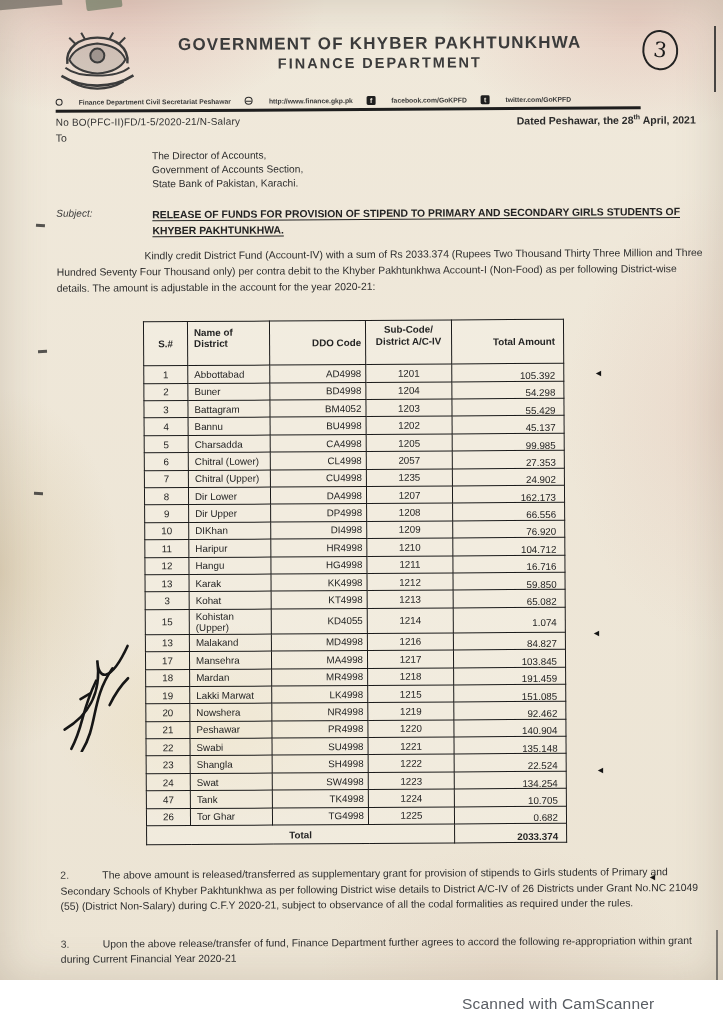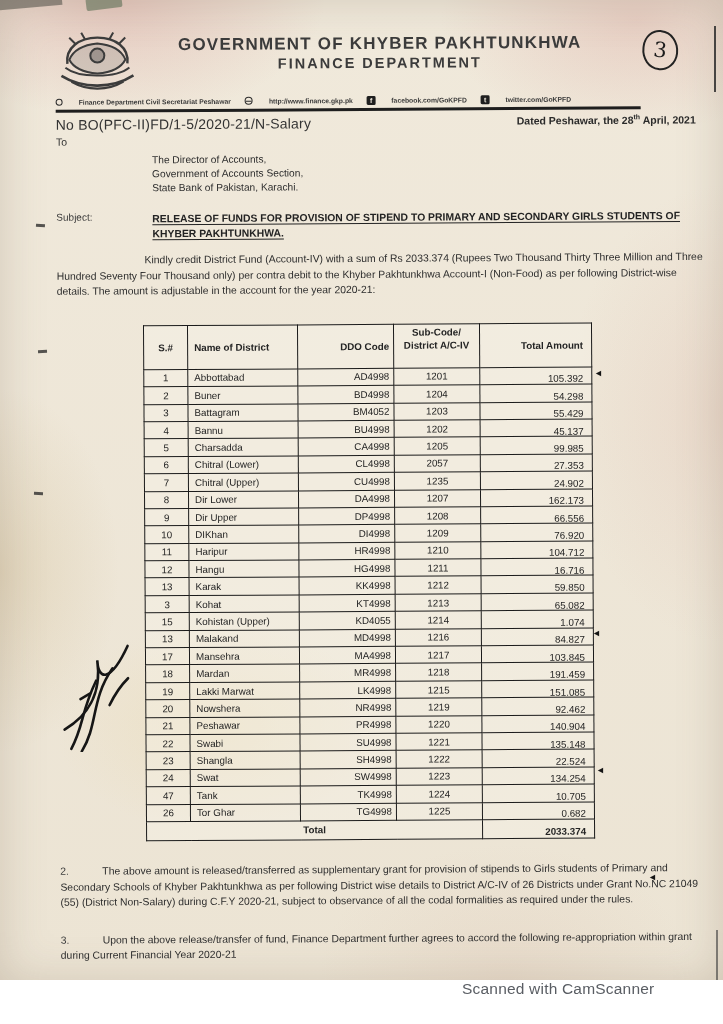--- a/index.html
+++ b/index.html
@@ -38,58 +38,58 @@
   
   .strip { display:flex; align-items:center; gap:14px; margin-top:6px; border-bottom:3px solid #1e1e1e; padding-bottom:3px; width:585px; }
   .strip-item { display:flex; align-items:center; gap:16px; font-size:6.8px; font-weight:bold; color:#3a3a3a; white-space:nowrap; }
   .ic-ring { width:7px; height:7px; border:1.4px solid #2b2b2b; border-radius:50%; display:inline-block; }
   .ic-globe { width:8px; height:8px; border:1.3px solid #2b2b2b; border-radius:50%; position:relative; display:inline-block; }
   .ic-globe::after { content:""; position:absolute; left:0; right:0; top:2.6px; border-top:1.2px solid #2b2b2b; }
   .ic-sq { width:8.5px; height:8.5px; background:#1f1f1f; color:#f2ece0; border-radius:1.5px; font-size:7px; font-weight:bold; display:inline-flex; align-items:center; justify-content:center; line-height:1; }
 
   
   .refrow { display:flex; justify-content:space-between; margin-top:4px; width:640px; }
-  .refno { font-size:14px; color:#333; letter-spacing:.2px; }
+  .refno { font-size:10px; color:#333; letter-spacing:.2px; }
   .dateline { font-size:10.5px; font-weight:bold; color:#2a2a2a; }
   .dateline sup { font-size:7px; }
   .to-label { font-size:10.5px; margin-top:3px; color:#333; }
 
   .addr { margin:6px 0 0 96px; font-size:10.2px; line-height:1.38; color:#2e2e2e; }
 
   .subjrow { display:flex; margin-top:16px; width:652px; }
-  .subj-label { font-size:10px; color:#3a3a3a; flex:0 0 96px; }
+  .subj-label { font-size:10px; color:#3a3a3a; flex:0 0 96px;font-style:italic; }
   .subj-text { font-size:10.4px; font-weight:bold; color:#232323; text-decoration:underline; text-underline-offset:2px; line-height:1.5; }
 
   .para { font-size:10.4px; line-height:1.5; color:#2d2d2d; }
   .para1 { margin-top:10px; width:648px; text-indent:88px; }
 
   
   table.dist { border-collapse:collapse; margin:26px 0 0 86px; background:rgba(250,246,238,.35); }
   table.dist th, table.dist td { border:1.6px solid #1b1b1b; font-size:9.8px; color:#242424; padding:1px 4px; }
   table.dist th { font-weight:bold; height:44px; vertical-align:bottom; padding-bottom:16px; }
   .c-sn   { width:44px;  text-align:center; }
-  .c-dist { width:110px;  text-align:left; padding-left:6px !important; }
+  .c-dist { width:82px;  text-align:left; padding-left:6px !important; }
   .c-ddo  { width:96px;  text-align:right; }
   .c-sub  { width:86px;  text-align:center; }
   .c-amt  { width:112px; text-align:right; padding-right:8px !important; }
   table.dist td { height:17.4px; }
   .c-amt span { display:inline-block; transform:translateY(3px); }
   th.c-sub div { line-height:1.25; }
   tr.total-row td { font-weight:bold; height:19px; }
   tr.total-row .lbl { text-align:center; }
 
   .para2 { margin-top:22px; width:652px; }
   .para3 { margin-top:22px; width:652px; }
   .pnum { display:inline-block; width:42px; color:#3d3d3d; }
 
   .continued { margin-top:26px; width:640px; text-align:right; font-size:10.8px; font-weight:bold; color:#222; padding-right:28px; }
 
   
   .cam-strip { position:absolute; left:0; right:0; bottom:0; height:44px; background:#ffffff; display:flex; align-items:center; }
-  .cam-text { position:absolute; left:462px; top:0; font-size:15.5px; color:#595d63; letter-spacing:.2px; }
+  .cam-text { position:absolute; left:462px; top:15px; font-size:15.5px; color:#595d63; letter-spacing:.2px; }
 
   
   .edge-tl { position:absolute; top:-5px; left:-10px; width:72px; height:13px; background:#3d4038; opacity:.5; transform:rotate(-5deg); }
   .edge-green { position:absolute; top:-3px; left:86px; width:36px; height:12px; background:#66755c; opacity:.65; transform:rotate(-7deg); border-radius:2px; }
   .edge-r1 { position:absolute; right:7px; top:26px; width:2.5px; height:66px; background:#2b2b2b; opacity:.85; }
   .edge-r2 { position:absolute; right:5px; top:930px; width:2px; height:52px; background:#3a3a3a; opacity:.6; }
   .tickmark { position:absolute; width:9px; height:2.5px; background:#222; opacity:.75; }
   .mark-arrow { position:absolute; font-size:9px; color:#141414; }
   .sig { position:absolute; left:50px; top:636px; }
 </style>

